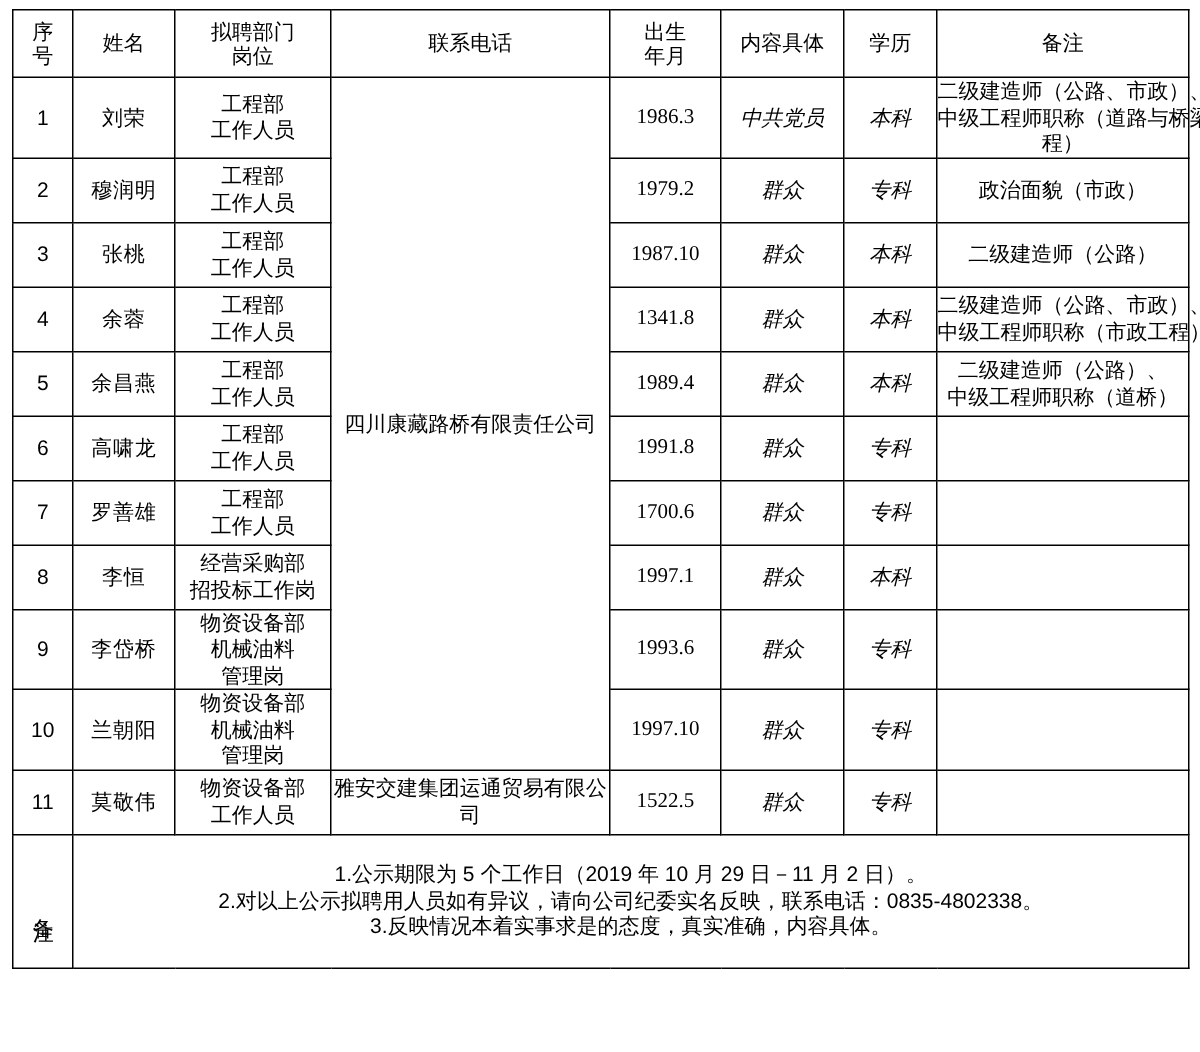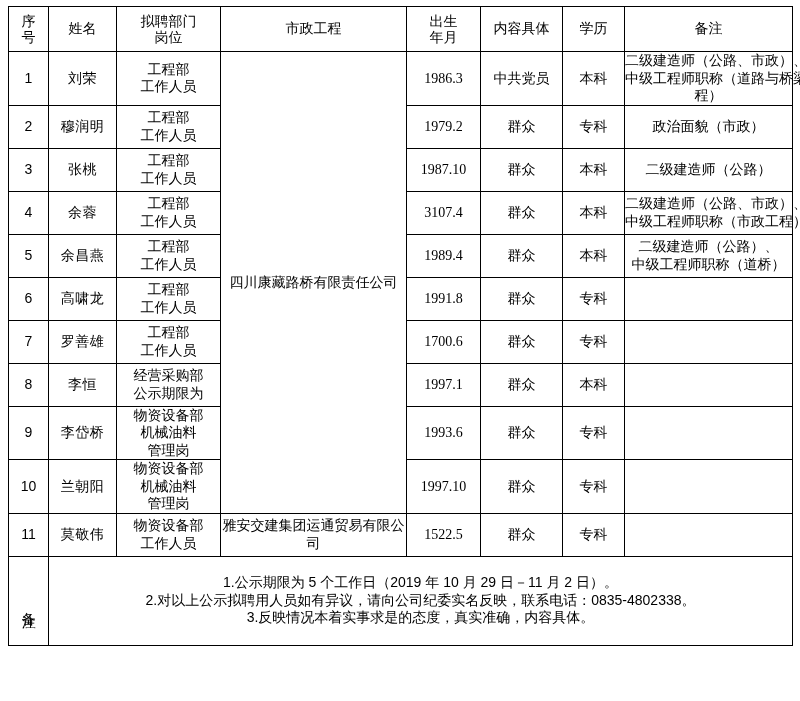--- a/index.html
+++ b/index.html
@@ -66,20 +66,21 @@
   }
   td.unit-cell {
     font-size: 15px;
   }
   td.birth-cell {
     font-size: 14px;
     font-family: Liberation Serif, serif;
   }
   td.pol-cell, td.edu-cell {
     font-size: 14px;
+    font-style: italic;
   }
   td.remark-cell {
     text-align: left;
     font-size: 11.5px;
     line-height: 1.45;
     padding: 3px 4px;
     vertical-align: middle;
   }
   .remark-line { display: block; white-space: nowrap; }
 
@@ -131,21 +132,21 @@
         <td>
           <span>姓名</span>
         </td>
         <td>
           <div class="two-line">
             <div>拟聘部门</div>
             <div>岗位</div>
           </div>
         </td>
         <td>
-          <span>市政工程</span>
+          <span>联系电话</span>
         </td>
         <td>
           <div class="two-line">
             <div>出生</div>
             <div>年月</div>
           </div>
         </td>
         <td>
           <span>内容具体</span>
         </td>
@@ -205,21 +206,21 @@
         </td>
       </tr>
 
       <tr>
         <td class="body-cell">4</td>
         <td class="body-cell name-cell">余蓉</td>
         <td class="body-cell dept-cell">
           <div>工程部</div>
           <div>工作人员</div>
         </td>
-        <td class="body-cell birth-cell">3107.4</td>
+        <td class="body-cell birth-cell">1341.8</td>
         <td class="body-cell pol-cell">群众</td>
         <td class="body-cell edu-cell">本科</td>
         <td class="body-cell remark-cell">
           <span class="remark-line">二级建造师（公路、市政）、</span>
           <span class="remark-line">中级工程师职称（市政工程）</span>
         </td>
       </tr>
 
       <tr>
         <td class="body-cell">5</td>
@@ -261,21 +262,21 @@
         <td class="body-cell pol-cell">群众</td>
         <td class="body-cell edu-cell">专科</td>
         <td class="body-cell remark-cell"></td>
       </tr>
 
       <tr>
         <td class="body-cell">8</td>
         <td class="body-cell name-cell">李恒</td>
         <td class="body-cell dept-cell">
           <div>经营采购部</div>
-          <div>公示期限为</div>
+          <div>招投标工作岗</div>
         </td>
         <td class="body-cell birth-cell">1997.1</td>
         <td class="body-cell pol-cell">群众</td>
         <td class="body-cell edu-cell">本科</td>
         <td class="body-cell remark-cell"></td>
       </tr>
 
       <tr>
         <td class="body-cell">9</td>
         <td class="body-cell name-cell">李岱桥</td>

